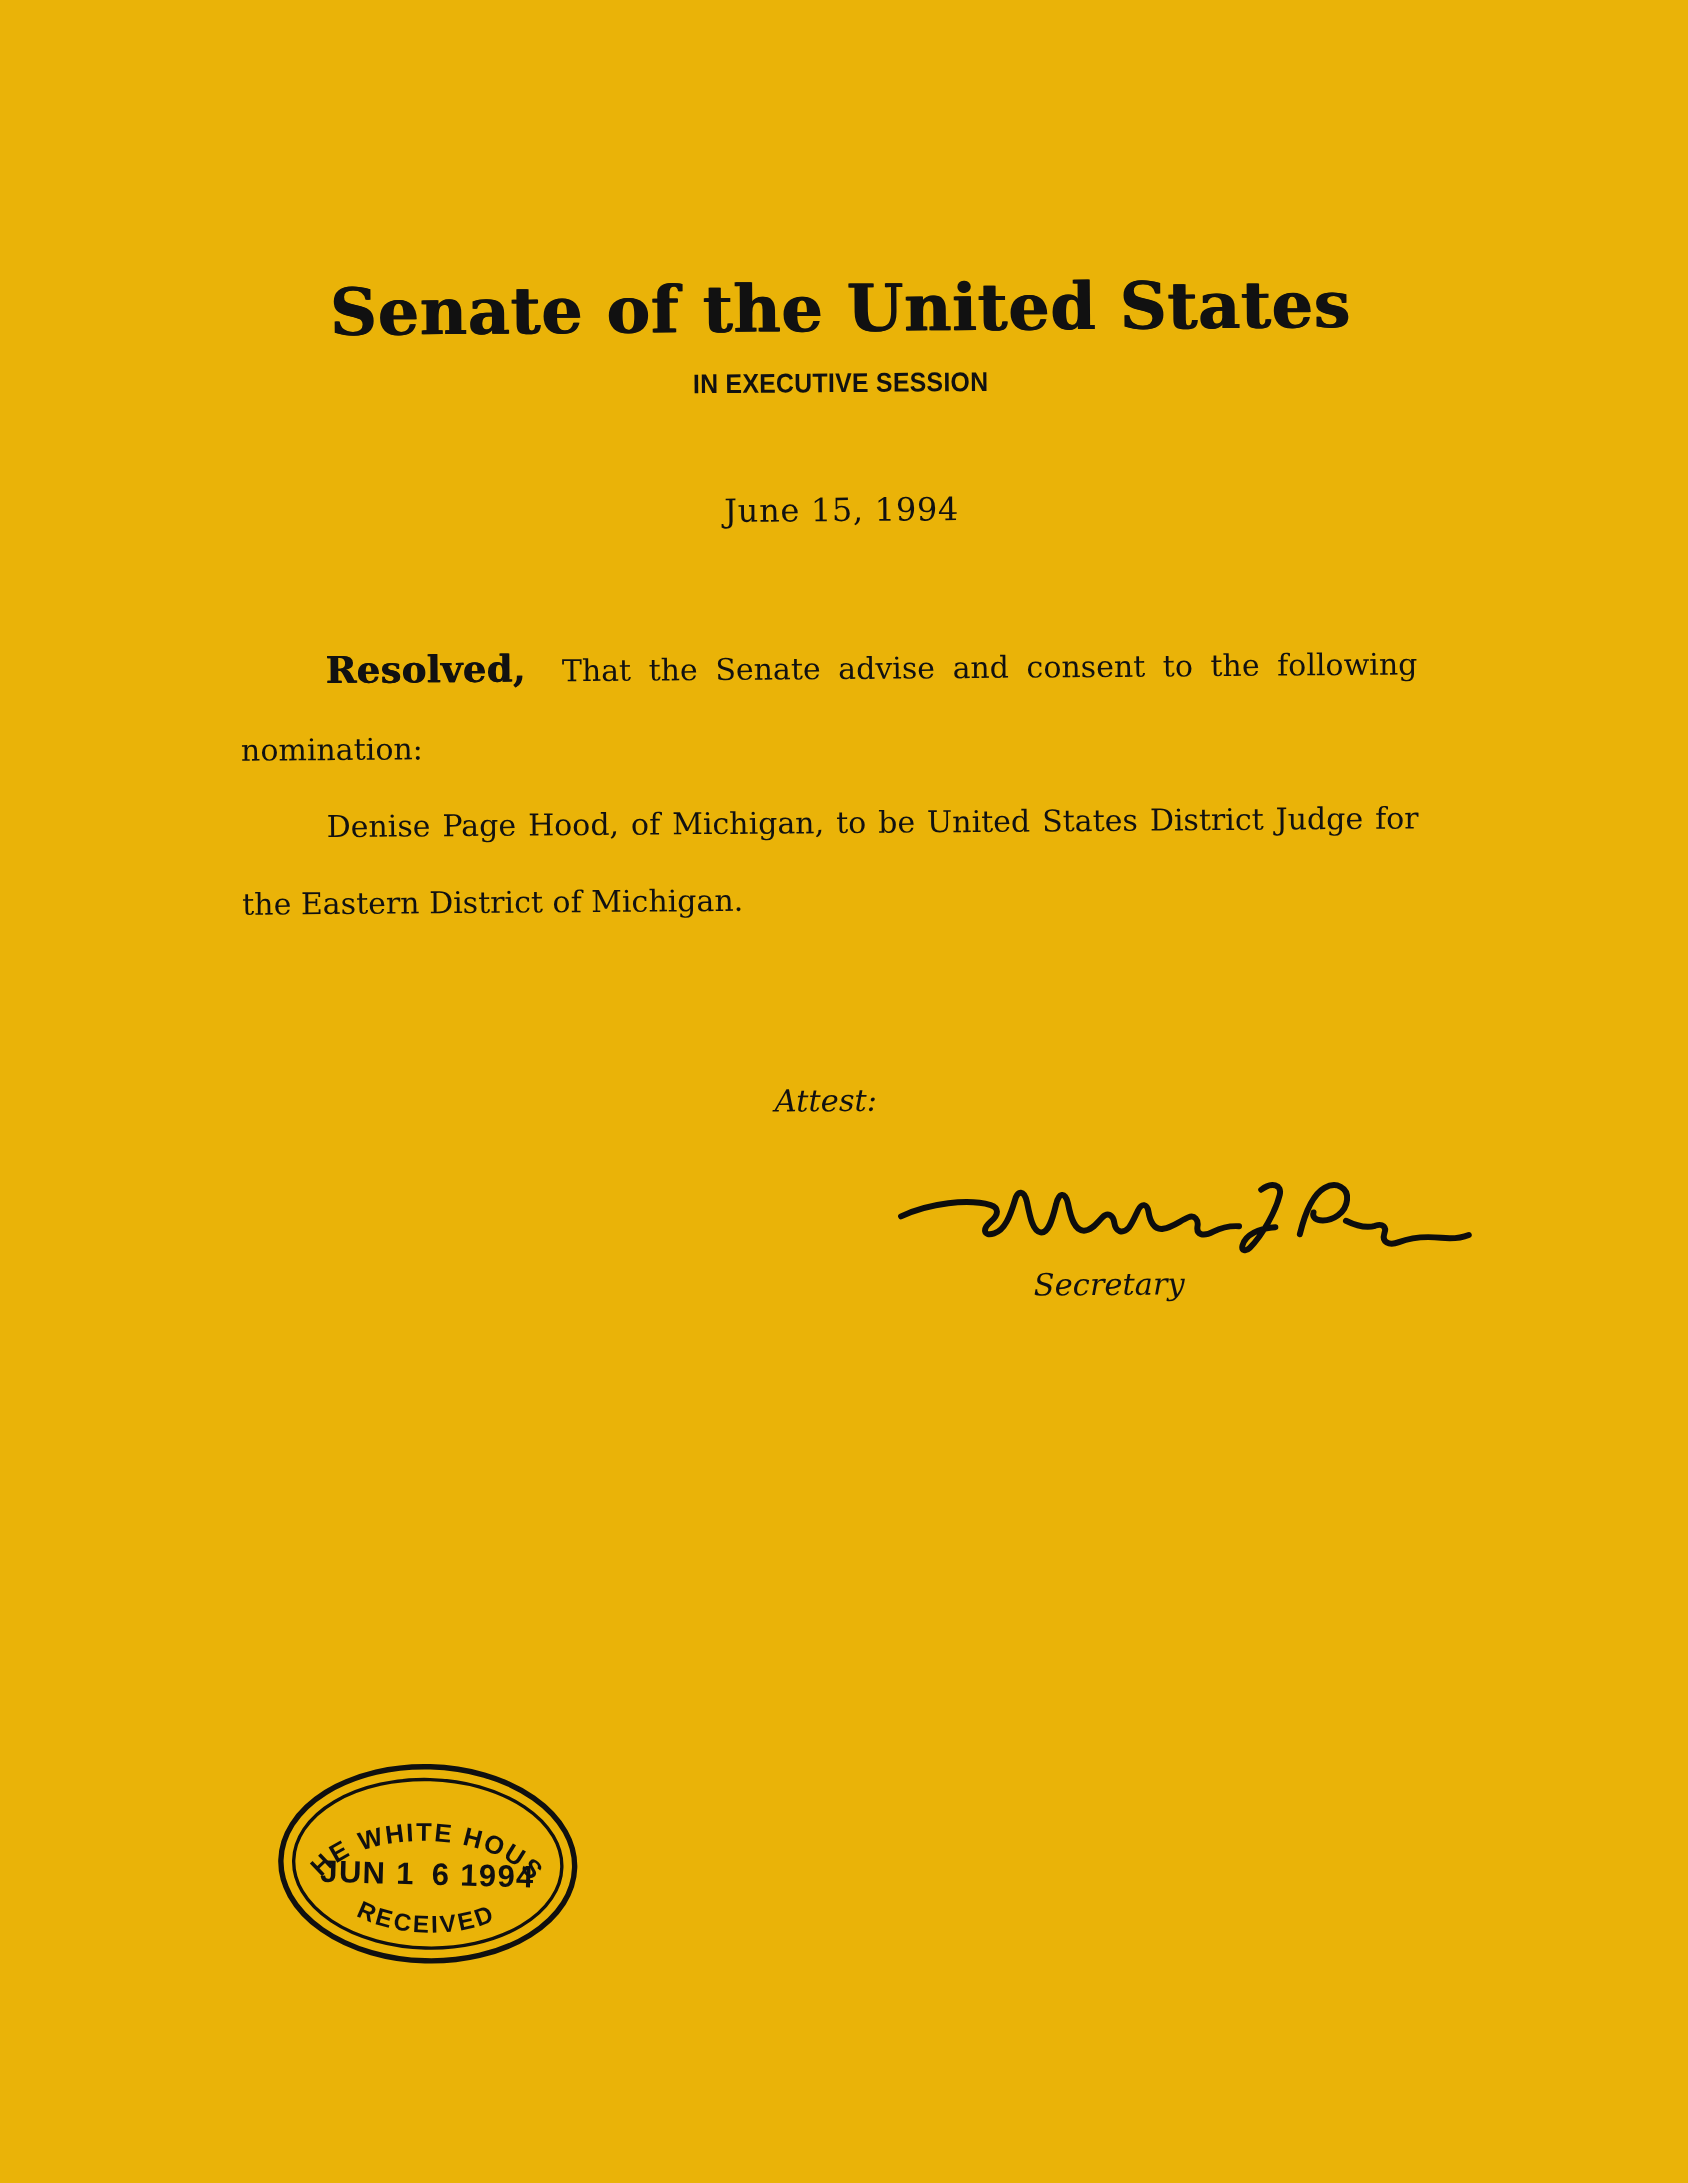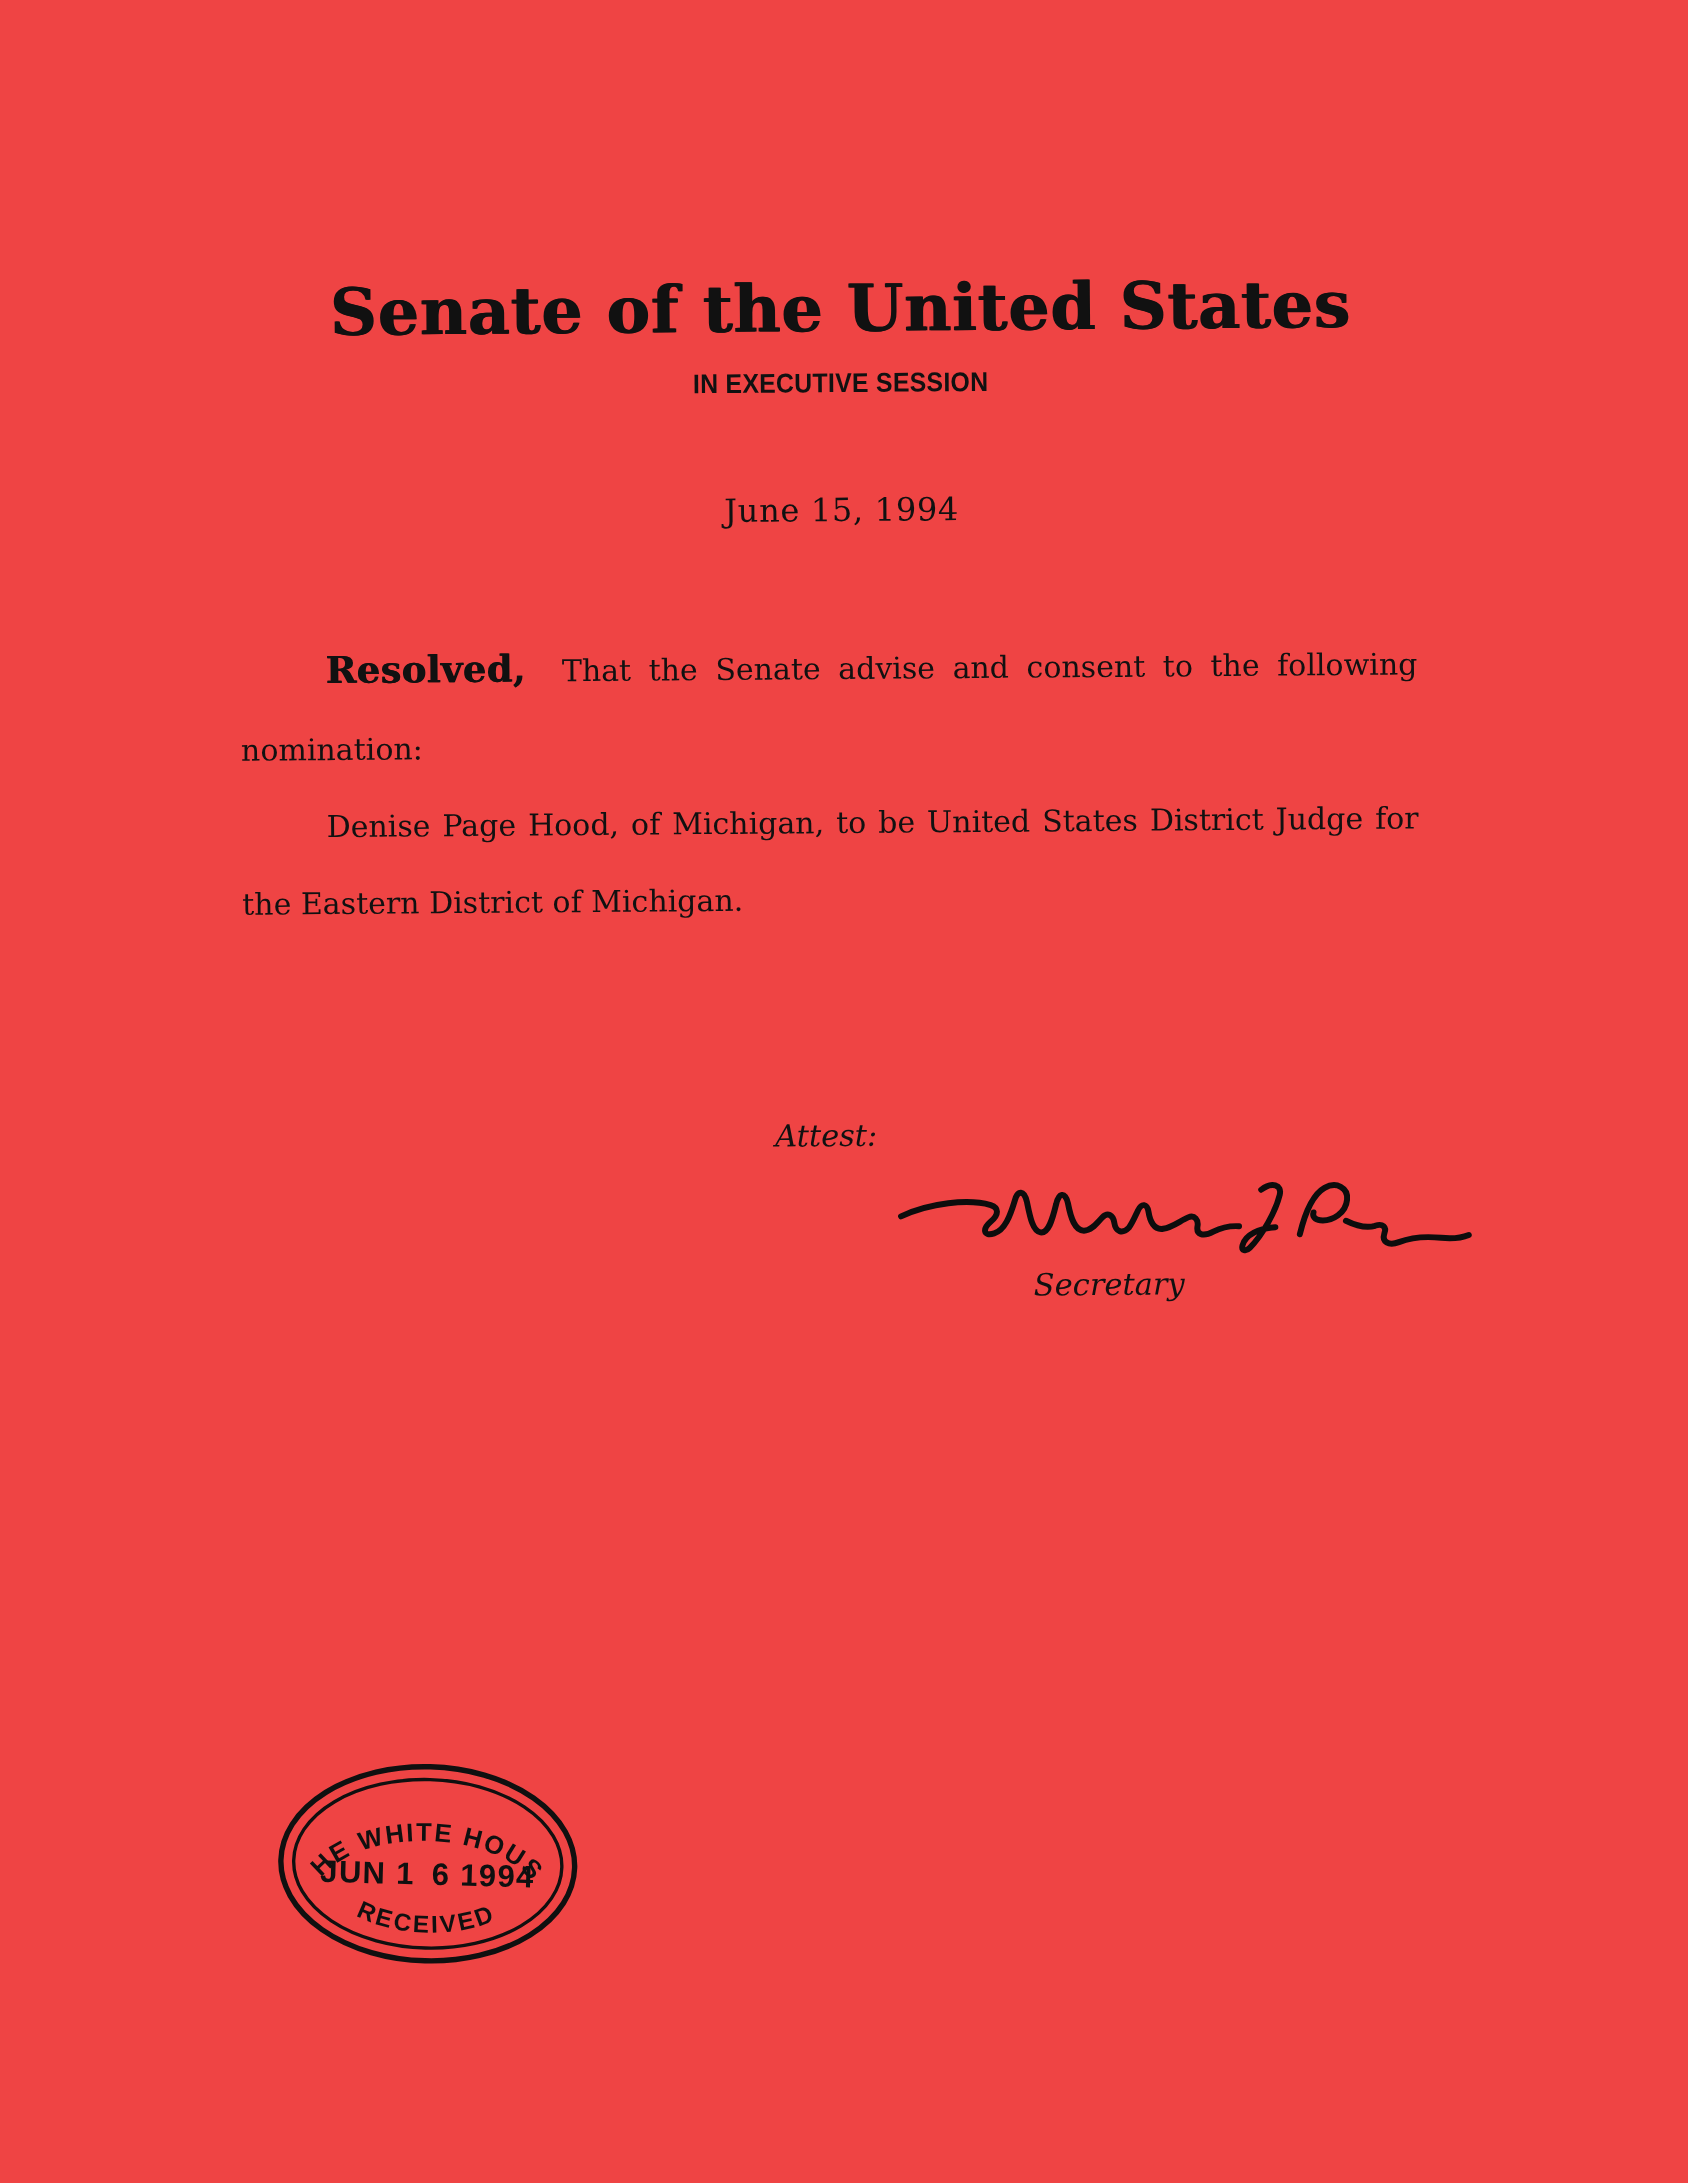--- a/index.html
+++ b/index.html
@@ -11,21 +11,21 @@
     width: 1689px;
     height: 2183px;
     position: relative;
     overflow: hidden;
     font-family: "DejaVu Serif", serif;
     color: #111111;
   }
   .page {
     position: absolute;
     inset: 0;
-    background: #ef4444;
+    background: #eab308;
   }
   
   .content {
     position: absolute;
     inset: 0;
     transform: rotate(-0.45deg);
     transform-origin: 50% 40%;
   }
 
   .title {
@@ -89,21 +89,21 @@
     font-family: "DejaVu Serif", serif;
     font-weight: bold;
     font-size: 37px;
     letter-spacing: 0.3px;
     text-shadow: 0.7px 0 0 currentColor;
     padding-right: 18.5px;
   }
 
   .attest {
     position: absolute;
-    top: 1118px;
+    top: 1083px;
     left: 773px;
     font-style: italic;
     font-size: 30.5px;
   }
 
   .signature-svg {
     position: absolute;
     top: 1160px;
     left: 875px;
     width: 609px;

